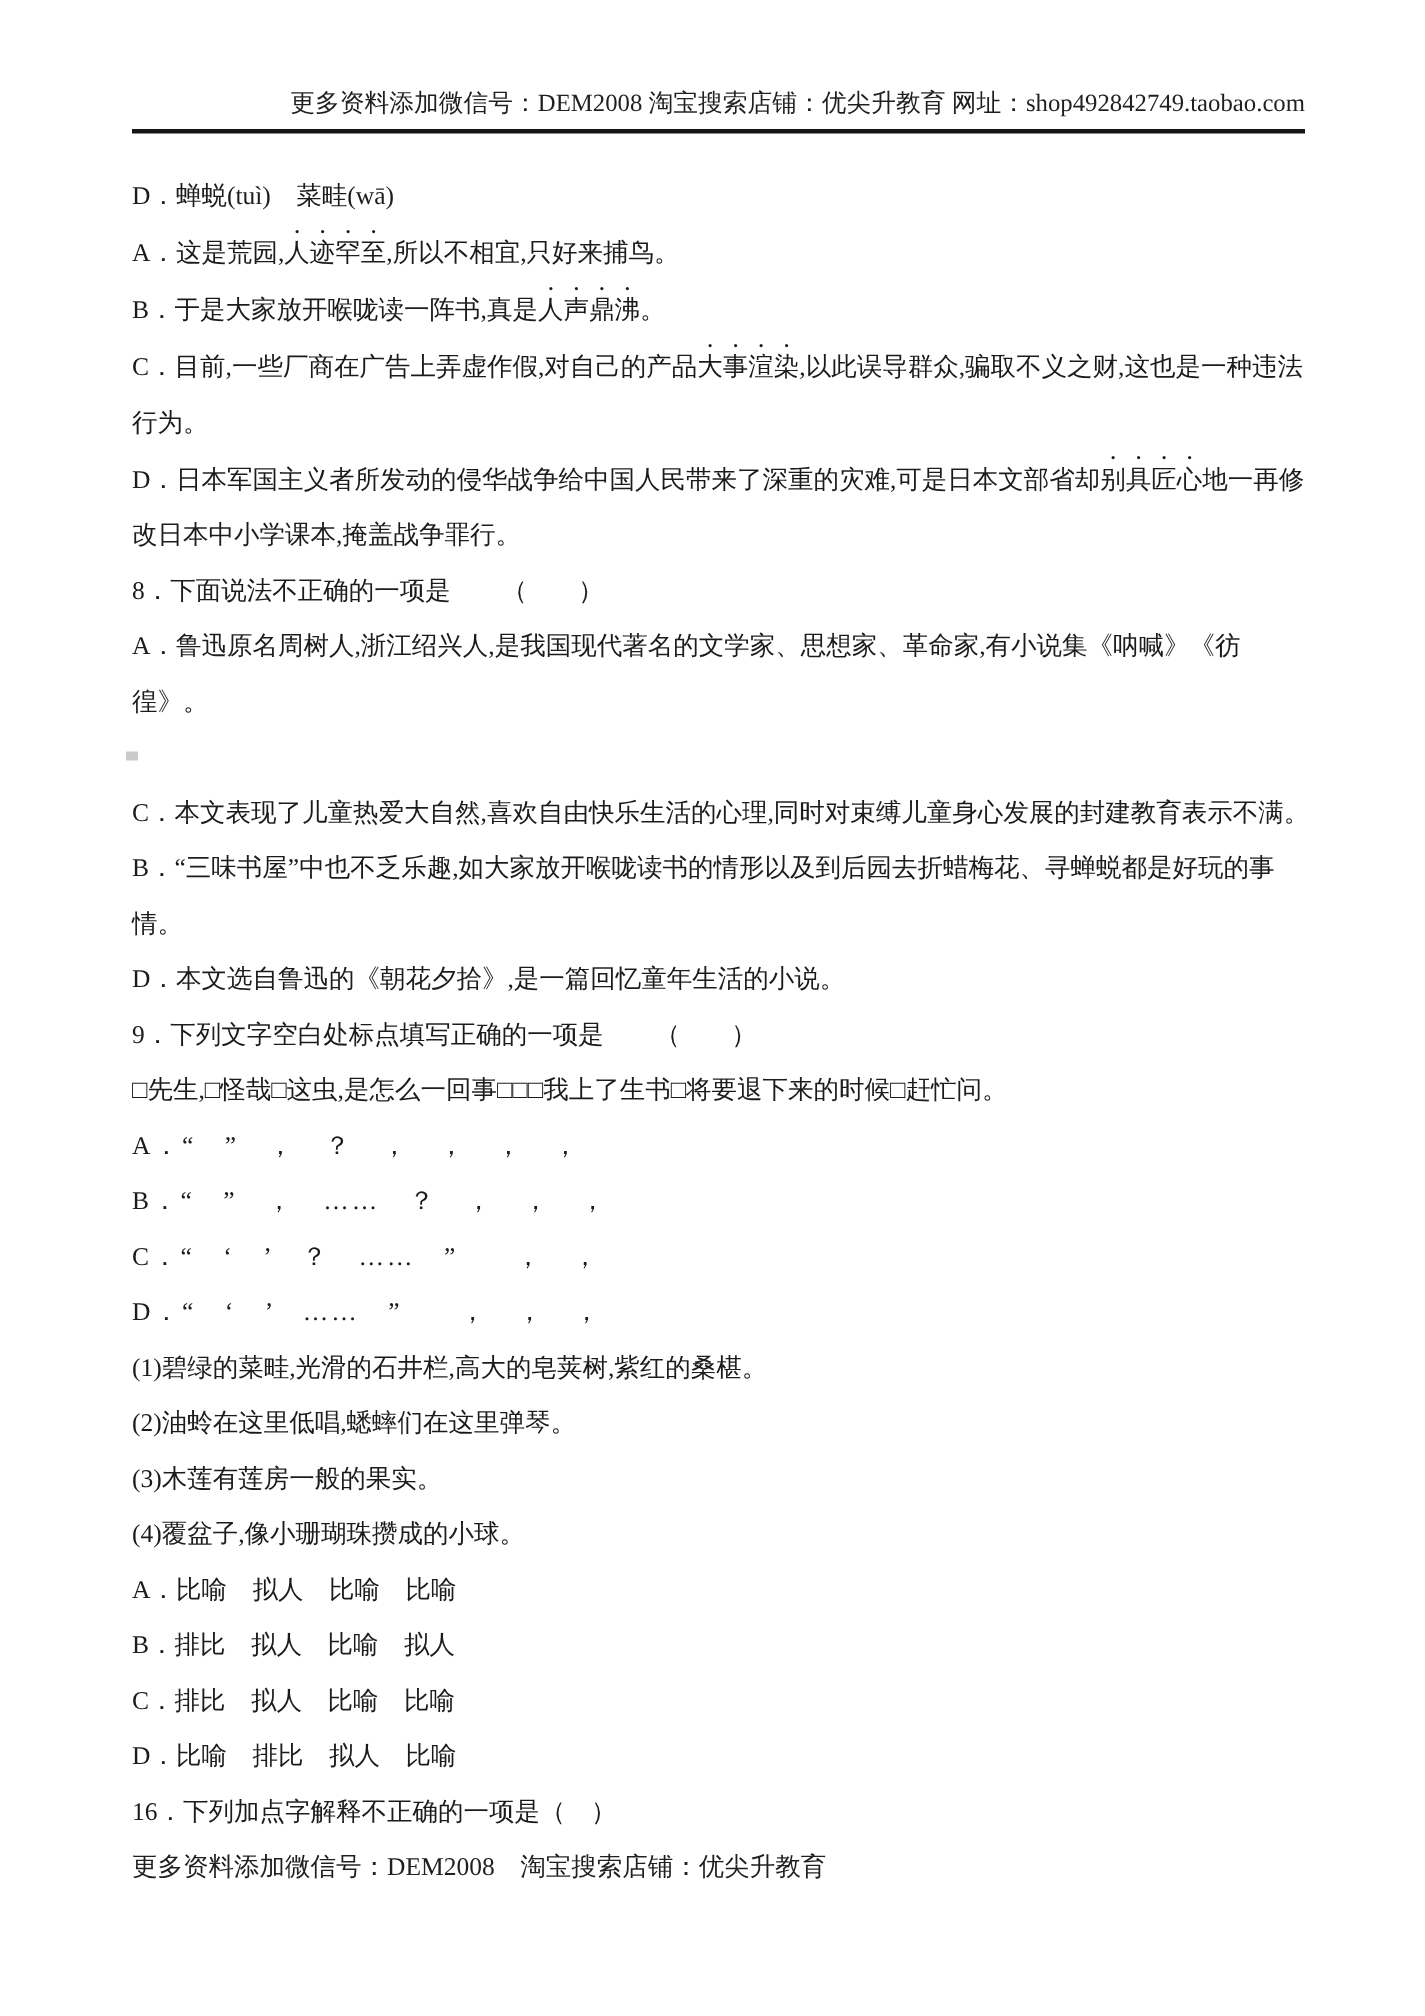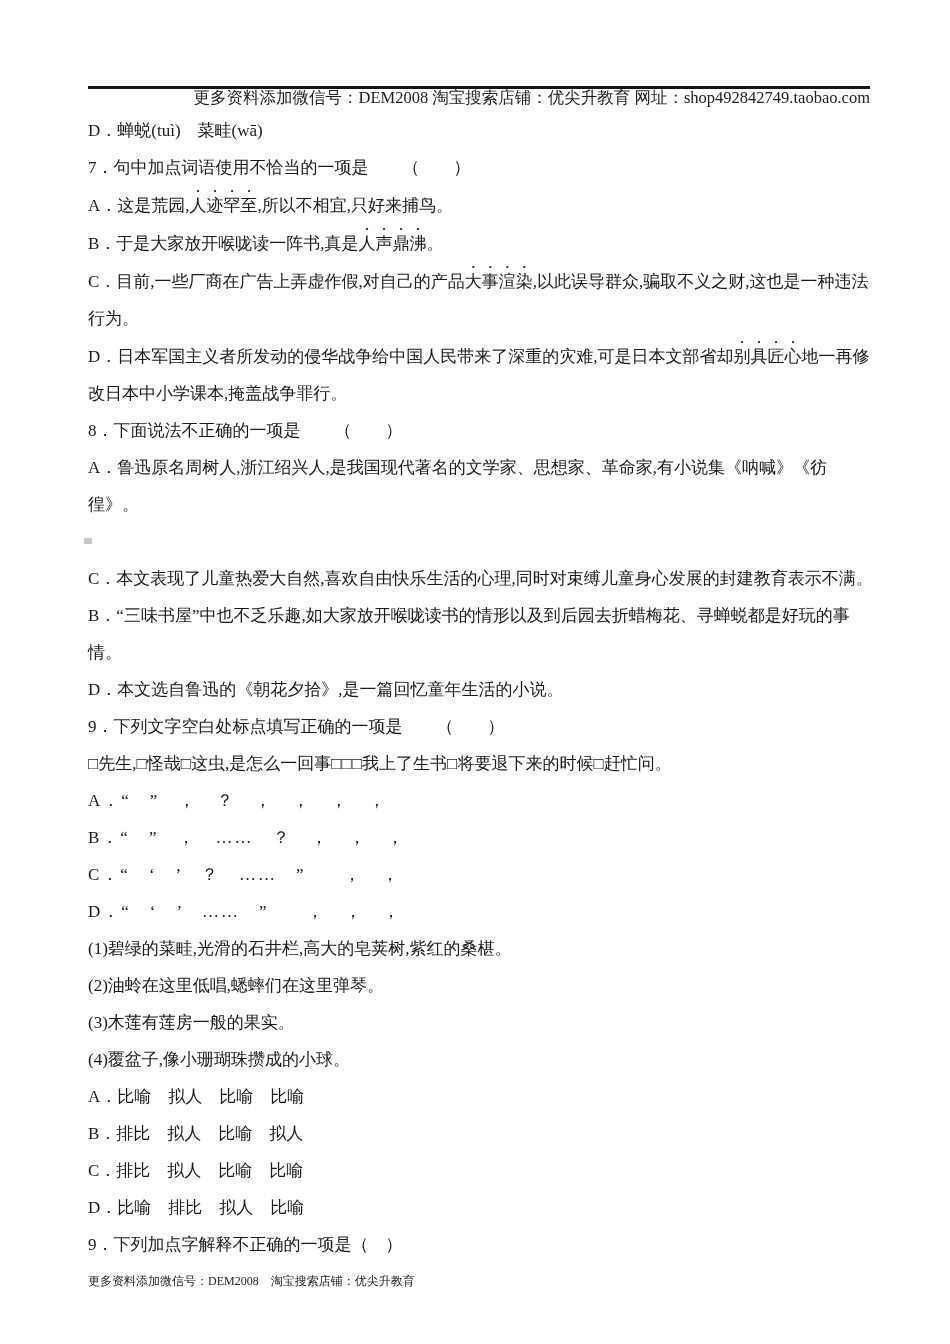--- a/index.html
+++ b/index.html
@@ -8,56 +8,54 @@
     width:950px; height:1344px;
     background:#ffffff;
     font-family:"Liberation Serif","DejaVu Serif",serif;
     color:#1b1b1b;
     overflow:hidden;
   }
   .header {
     position:absolute; top:58px; left:88px; width:782px;
     text-align:right; font-size:16.5px; color:#1f1f1f;
     white-space:nowrap;
-    margin-top:29px;
   }
   .header-rule {
     position:absolute; top:86px; left:88px; width:782px; height:3px;
     background:#161616;
   }
   .content {
     position:absolute; top:112px; left:88px; width:790px;
     font-size:17px;
   }
   .line { line-height:37px; min-height:37px; }
   .em {
     text-emphasis:filled dot; text-emphasis-position:over right;margin-top:32px;
     -webkit-text-emphasis:filled dot; -webkit-text-emphasis-position:over;
   }
   .stray { position:relative; height:37px; }
   .stray-mark {
     position:absolute; left:-4px; top:15px; width:8px; height:6px;
     background:#bdbdbd; opacity:.8;
   }
   .punct { letter-spacing:2px; }
-  .footer { line-height:37px; font-size:12px; color:#1f1f1f; }
+  .footer { line-height:37px; font-size:17px; color:#1f1f1f; }
 </style>
 </head>
 <body>
 
 <div class="page">
 
   <div class="header">更多资料添加微信号：DEM2008 淘宝搜索店铺：优尖升教育 网址：shop492842749.taobao.com</div>
   <div class="header-rule"></div>
 
   <div class="content">
 
     <div class="line">D．蝉蜕(tuì)　菜畦(wā)</div>
 
-    <div class="line">7．句中加点词语使用不恰当的一项是　　（　　）</div>
 
     <div class="line"><span>A．这是荒园,</span><span class="em">人迹罕至</span><span>,所以不相宜,只好来捕鸟。</span></div>
 
     <div class="line"><span>B．于是大家放开喉咙读一阵书,真是</span><span class="em">人声鼎沸</span><span>。</span></div>
 
     <div class="line"><span>C．目前,一些厂商在广告上弄虚作假,对自己的产品</span><span class="em">大事渲染</span><span>,以此误导群众,骗取不义之财,这也是一种违法行为。</span></div>
 
     <div class="line"><span>D．日本军国主义者所发动的侵华战争给中国人民带来了深重的灾难,可是日本文部省却</span><span class="em">别具匠心</span><span>地一再修改日本中小学课本,掩盖战争罪行。</span></div>
 
     <div class="line">8．下面说法不正确的一项是　　（　　）</div>
@@ -87,19 +85,19 @@
     <div class="line">(1)碧绿的菜畦,光滑的石井栏,高大的皂荚树,紫红的桑椹。</div>
     <div class="line">(2)油蛉在这里低唱,蟋蟀们在这里弹琴。</div>
     <div class="line">(3)木莲有莲房一般的果实。</div>
     <div class="line">(4)覆盆子,像小珊瑚珠攒成的小球。</div>
 
     <div class="line">A．比喻　拟人　比喻　比喻</div>
     <div class="line">B．排比　拟人　比喻　拟人</div>
     <div class="line">C．排比　拟人　比喻　比喻</div>
     <div class="line">D．比喻　排比　拟人　比喻</div>
 
-    <div class="line">9．下列加点字解释不正确的一项是（　）</div>
+    <div class="line">16．下列加点字解释不正确的一项是（　）</div>
 
     <div class="footer">更多资料添加微信号：DEM2008　淘宝搜索店铺：优尖升教育</div>
 
   </div>
 
 </div>
 
 </body></html>

